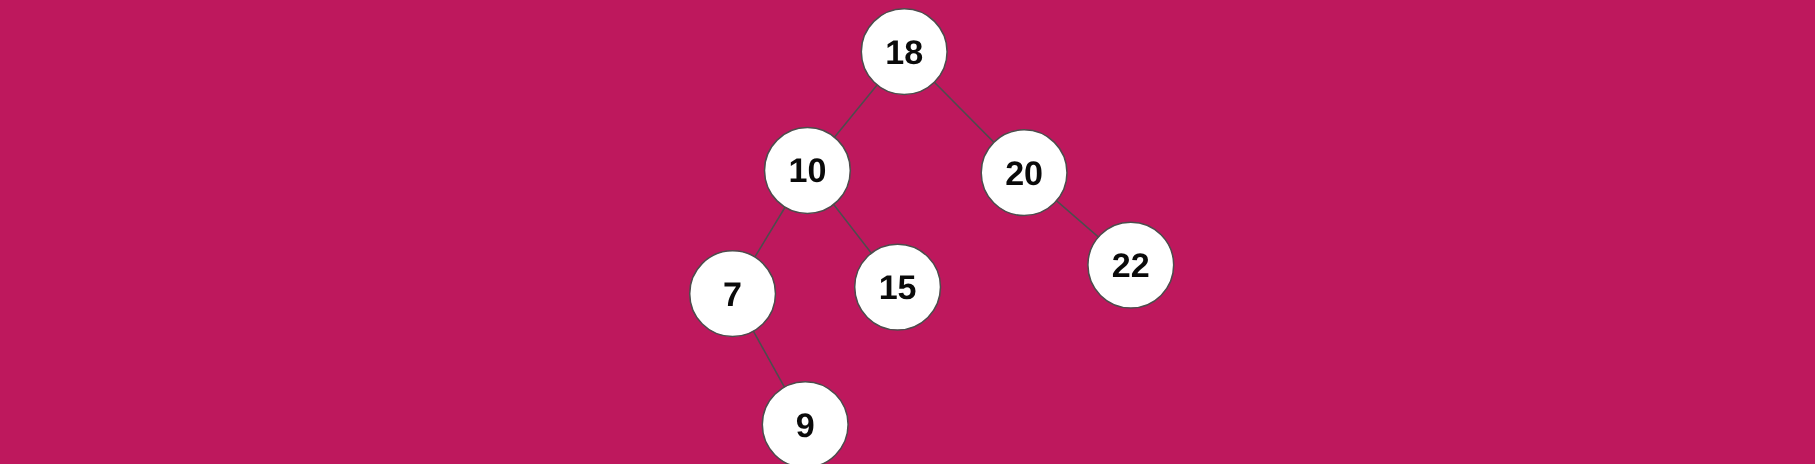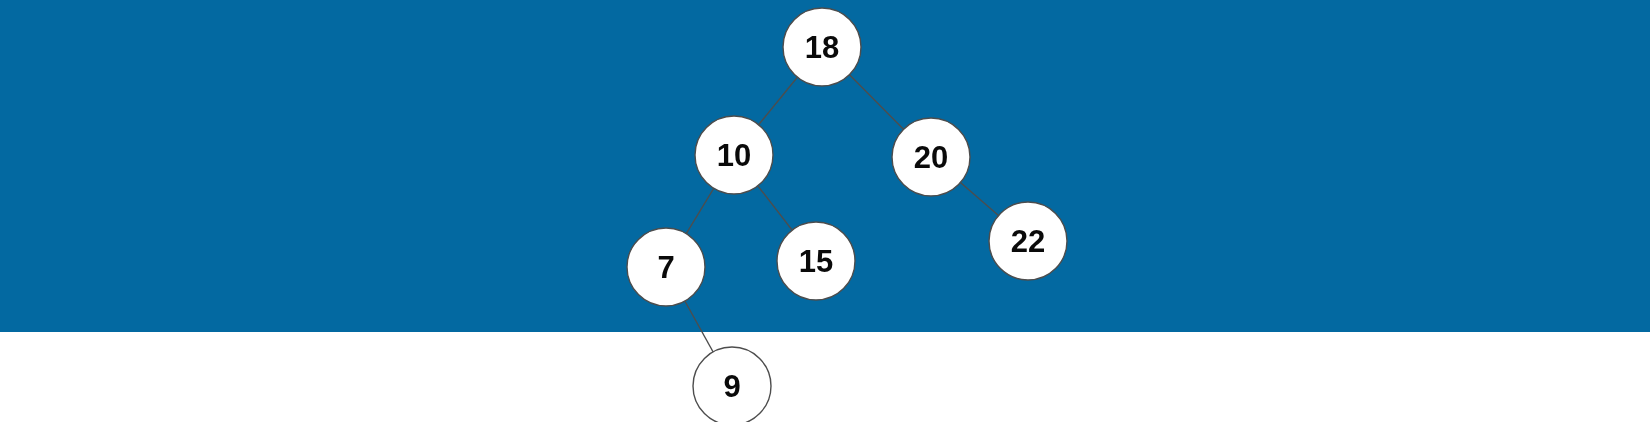--- a/index.html
+++ b/index.html
@@ -7,22 +7,22 @@
     padding: 0;
     background: #ffffff;
     width: 1650px;
     height: 422px;
     overflow: hidden;
     font-family: "Liberation Sans", sans-serif;
   }
   #canvas {
     position: relative;
     width: 1650px;
-    height: 332px;
-    background: #0369a1;
+    height: 422px;
+    background: #be185d;
   }
   svg {
     display: block;
   }
   .node-label {
     font-family: "Liberation Sans", "DejaVu Sans", sans-serif;
     font-weight: 700;
     font-size: 31px;
     fill: #0a0a0a;
     text-anchor: middle;

